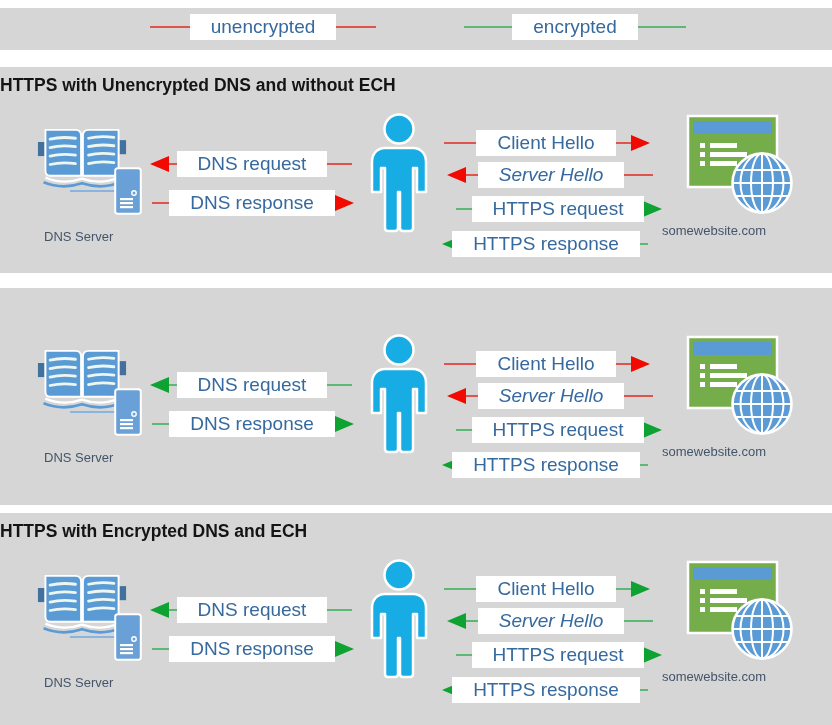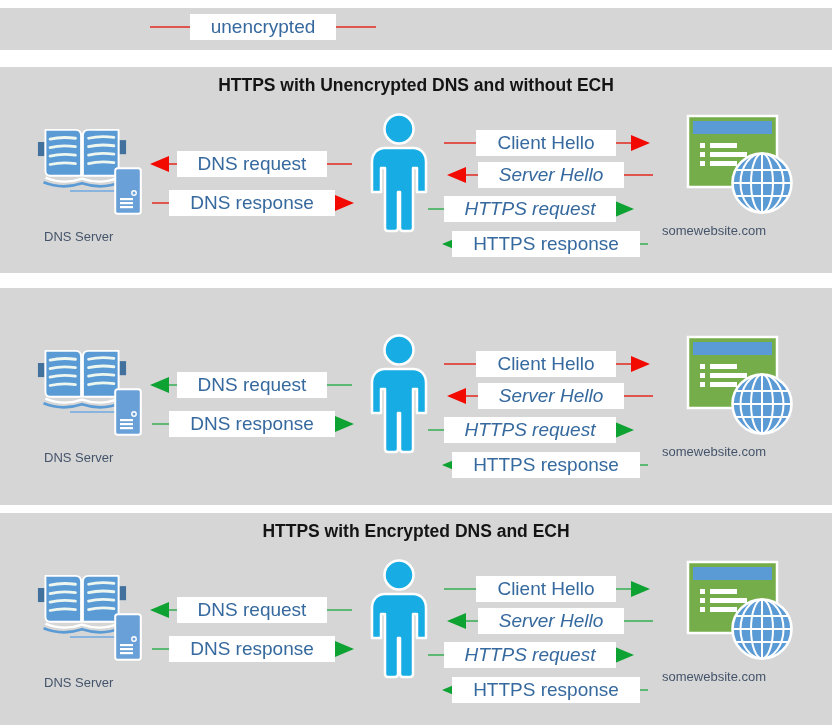--- a/index.html
+++ b/index.html
@@ -4,21 +4,21 @@
 <style>
   html,body{margin:0;padding:0;background:#fff;}
   .screen{position:relative;width:832px;height:725px;background:#ffffff;overflow:hidden;
           font-family:"Liberation Sans",sans-serif;}
   .bar,.panel{position:absolute;left:0;width:832px;background:#d6d6d6;}
   .legend-bar{top:8px;height:42px;}
   .panel{overflow:hidden;}
   .panel-1{top:67px;height:206px;}
   .panel-2{top:288px;height:217px;}
   .panel-3{top:513px;height:252px;}
-  .panel-title{position:absolute;top:8px;left:0;right:0;text-align:center;
+  .panel-title{position:absolute;top:8px;left:0;right:0;
                font-size:17.5px;font-weight:bold;color:#141414;}
   .caption{position:absolute;font-size:13px;color:#44546a;white-space:nowrap;}
   
   .arrow,.legend-item{position:absolute;height:26px;display:flex;align-items:center;justify-content:center;}
   .arrow::before,.legend-item::before{content:"";position:absolute;left:2px;right:2px;top:50%;
         height:2px;margin-top:-1px;background:var(--line);}
   .c-unencrypted{--line:#e0544e;--hd:#f20a00;}
   .c-encrypted{--line:#5db873;--hd:#0da232;}
   .head{position:absolute;width:0;height:0;top:50%;margin-top:-8px;
         border-top:8px solid transparent;border-bottom:8px solid transparent;}
@@ -34,33 +34,36 @@
   .server-icon{left:114px;top:100px;}
   .person-icon{left:359px;top:46px;}
   .website-icon{left:686px;top:47px;}
   .dns-caption{left:44px;top:162px;}
   .site-caption{left:662px;top:156px;}
   
   .a-dns-req{left:150px;top:84px;width:204px;}
   .a-dns-resp{left:150px;top:123px;width:204px;}
   .a-client{left:442px;top:63px;width:208px;align-items:flex-end;}
   .a-server{left:447px;top:95px;width:208px;font-style:italic;}
-  .a-hreq{left:426px;top:129px;width:208px;font-style:italic;}
+  .a-hreq{left:454px;top:129px;width:208px;}
   .a-hresp{left:442px;top:164px;width:208px;align-items:flex-end;}
   .legend-u{left:148px;top:6px;width:230px;}
   .legend-e{left:462px;top:6px;width:226px;}
 </style>
 </head>
 <body>
 
 <div class="screen">
 
   <div class="bar legend-bar">
     <div class="legend-item legend-u c-unencrypted">
       <span class="alabel">unencrypted</span>
+    </div>
+    <div class="legend-item legend-e c-encrypted">
+      <span class="alabel">encrypted</span>
     </div>
   </div>
 
   <div class="panel panel-1">
   <div class="panel-title">HTTPS with Unencrypted DNS and without ECH</div>
 
   <span class="icon book-icon">
   <svg width="90" height="64" viewBox="0 0 96 68">
     <rect x="1" y="18" width="7" height="15" fill="#41719c"></rect>
     <rect x="88" y="16" width="7" height="15" fill="#41719c"></rect>

